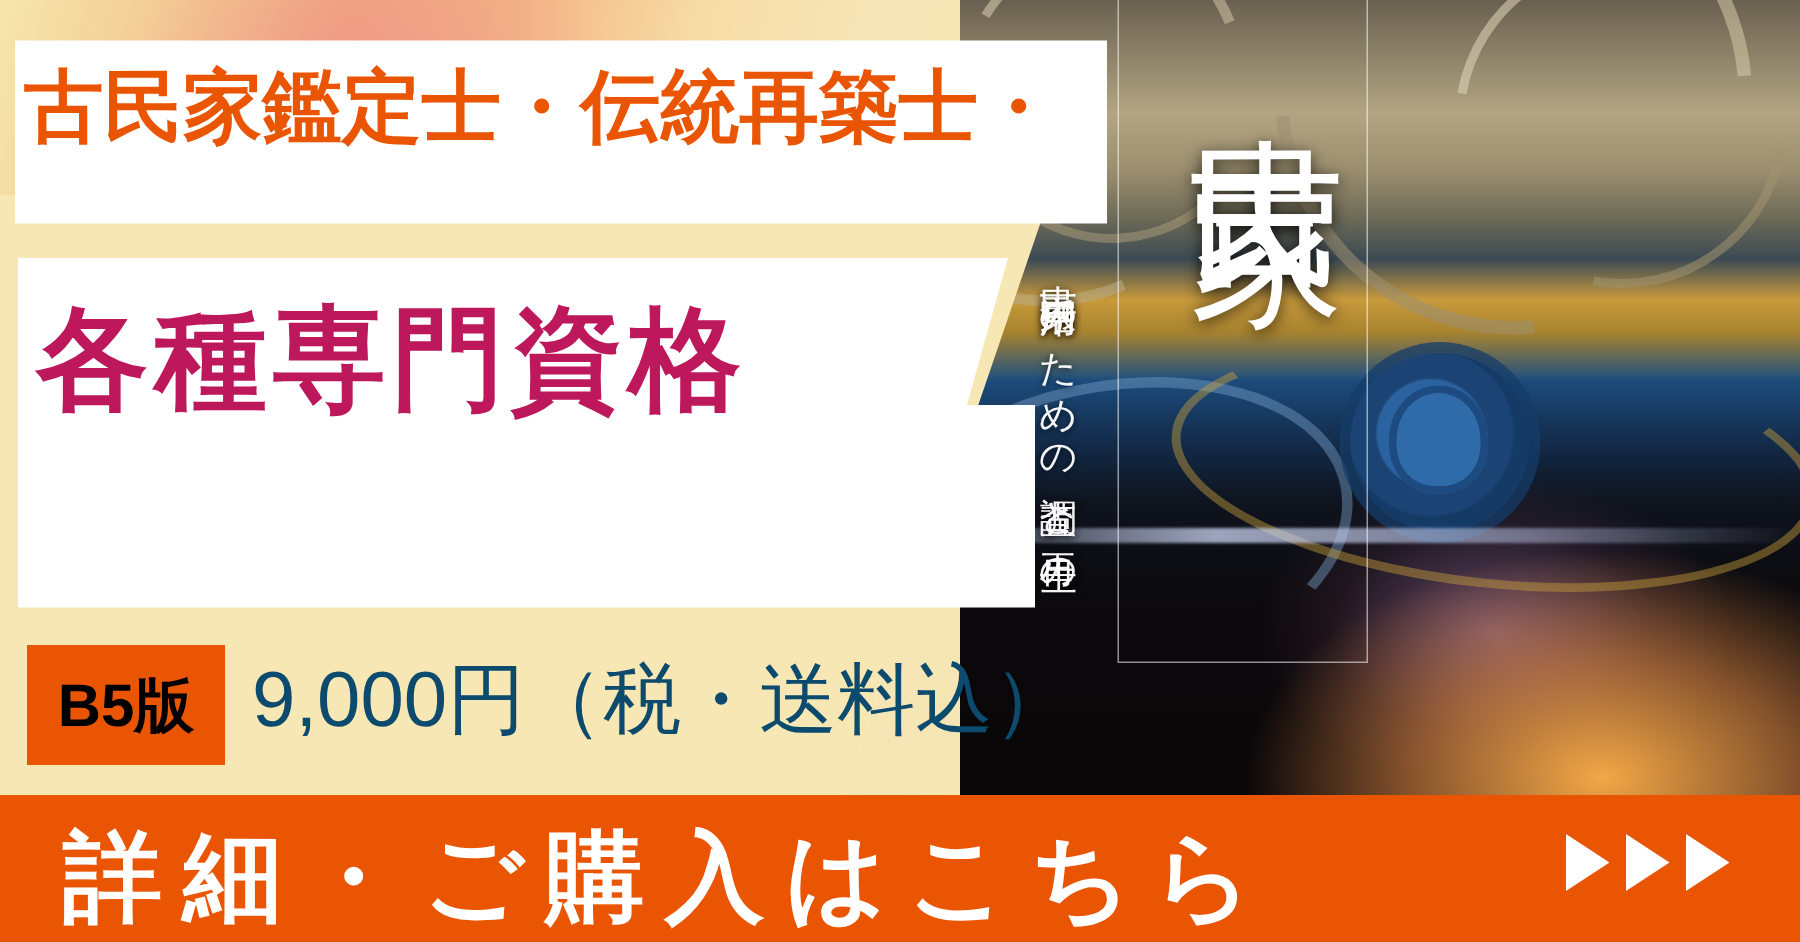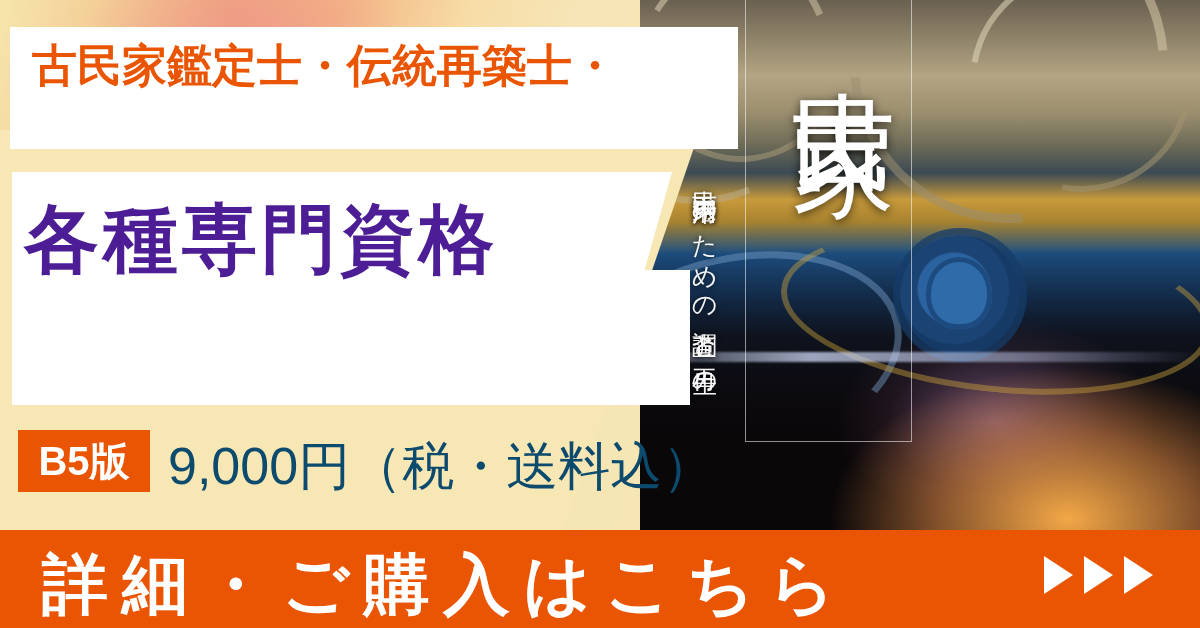--- a/index.html
+++ b/index.html
@@ -112,38 +112,38 @@
   .card-top{left:10px;top:27px;width:728px;height:122px;}
   .card-mid{left:12px;top:172px;width:660px;height:215px;
     clip-path:polygon(0 0, 660px 0, 600px 215px, 0 215px);}
   .card-mid2{left:12px;top:270px;width:678px;height:135px;}
 
   .title-line{
     position:absolute;color:#ea5504;font-weight:700;
     font-family:"Liberation Sans","DejaVu Sans",sans-serif;
     white-space:nowrap;
   }
-  .t1{left:32px;top:36px;font-size:45px;letter-spacing:0px;}
+  .t1{left:16px;top:36px;font-size:53px;letter-spacing:0px;}
   .t2{left:22px;top:88px;font-size:45px;letter-spacing:0px;}
 
   .big1{
     position:absolute;left:24px;top:190px;
-    font-size:75px;font-weight:700;color:#4c1d95;letter-spacing:4px;
+    font-size:75px;font-weight:700;color:#be185d;letter-spacing:4px;
     white-space:nowrap;
   }
   .big2{
     position:absolute;left:172px;top:285px;
     font-size:75px;font-weight:700;color:#ea5504;letter-spacing:4px;
     white-space:nowrap;
   }
 
   
   .badge{
-    position:absolute;left:18px;top:430px;width:132px;height:62px;
-    background:#ea5504;color:#ffffff;
+    position:absolute;left:18px;top:430px;width:132px;height:80px;
+    background:#ea5504;color:#000000;
     font-size:40px;font-weight:700;
     display:flex;align-items:center;justify-content:center;
     letter-spacing:0px;
   }
   .price{
     position:absolute;left:168px;top:432px;
     font-size:52px;color:#0c4a6e;font-weight:400;
     letter-spacing:0px;white-space:nowrap;
   }
 

